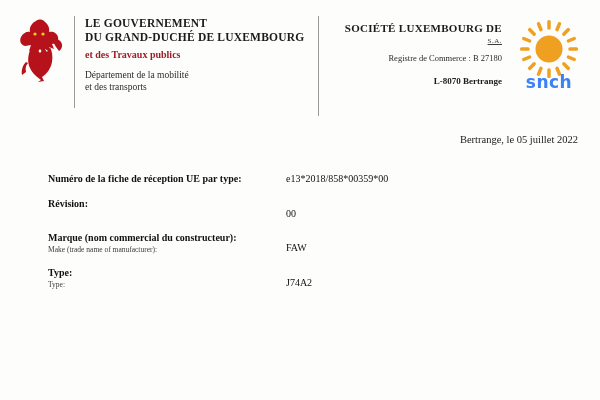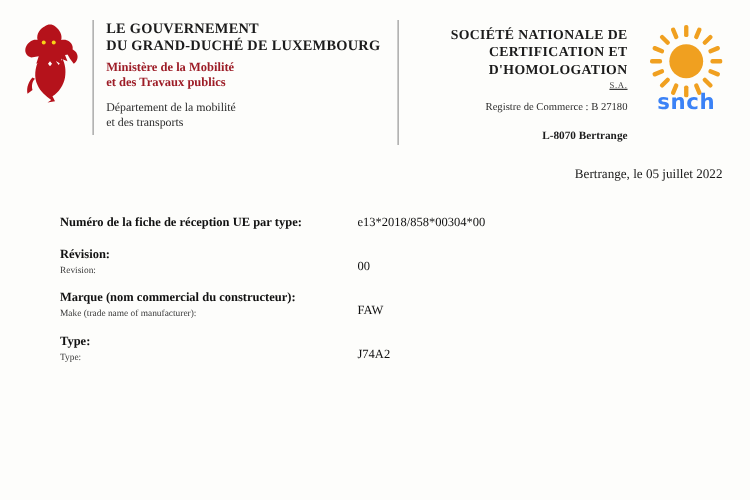--- a/index.html
+++ b/index.html
@@ -216,36 +216,34 @@
         <g fill="#f7d417">
           <circle cx="21" cy="16" r="1.6"></circle>
           <circle cx="29" cy="16" r="1.6"></circle>
         </g>
       </svg>
       <div class="gov-divider"></div>
       <div class="gov-text">
         <div class="gov-line1">LE GOUVERNEMENT</div>
         <div class="gov-line1">DU GRAND-DUCHÉ DE LUXEMBOURG</div>
         <div class="gov-min">
-          <div>Ministère de la Mobilité</div>
           <div>et des Travaux publics</div>
         </div>
         <div class="gov-dep">
           <div>Département de la mobilité</div>
           <div>et des transports</div>
         </div>
       </div>
     </div>
 
     <div class="center-divider"></div>
 
     <div class="snch-block">
       <div class="snch-text">
-        <div class="snch-l1">SOCIÉTÉ NATIONALE DE</div>
-        <div class="snch-l2">CERTIFICATION ET D'HOMOLOGATION</div>
+        <div class="snch-l1">SOCIÉTÉ LUXEMBOURG DE</div>
         <div class="snch-sa">S.A.</div>
         <div class="snch-rc">Registre de Commerce : B 27180</div>
         <div class="snch-addr">L-8070 Bertrange</div>
       </div>
       <div class="snch-logo">
         <svg class="snch-sun" viewBox="0 0 60 60">
           <g fill="#f0a020">
             <circle cx="30" cy="30" r="14"></circle>
             <g>
               <rect x="28.2" y="0" width="3.6" height="10" rx="1.6"></rect>
@@ -274,27 +272,26 @@
 
   <div class="dateline">Bertrange, le 05 juillet 2022</div>
 
 
   <div class="fields">
 
     <div class="field-row">
       <div class="field-labels">
         <div class="f-fr">Numéro de la fiche de réception UE par type:</div>
       </div>
-      <div class="field-value top">e13*2018/858*00304*00</div>
+      <div class="field-value top">e13*2018/858*00359*00</div>
     </div>
 
     <div class="field-row">
       <div class="field-labels">
         <div class="f-fr">Révision:</div>
-        <div class="f-en">Revision:</div>
       </div>
       <div class="field-value">00</div>
     </div>
 
     <div class="field-row">
       <div class="field-labels">
         <div class="f-fr">Marque (nom commercial du constructeur):</div>
         <div class="f-en">Make (trade name of manufacturer):</div>
       </div>
       <div class="field-value">FAW</div>

